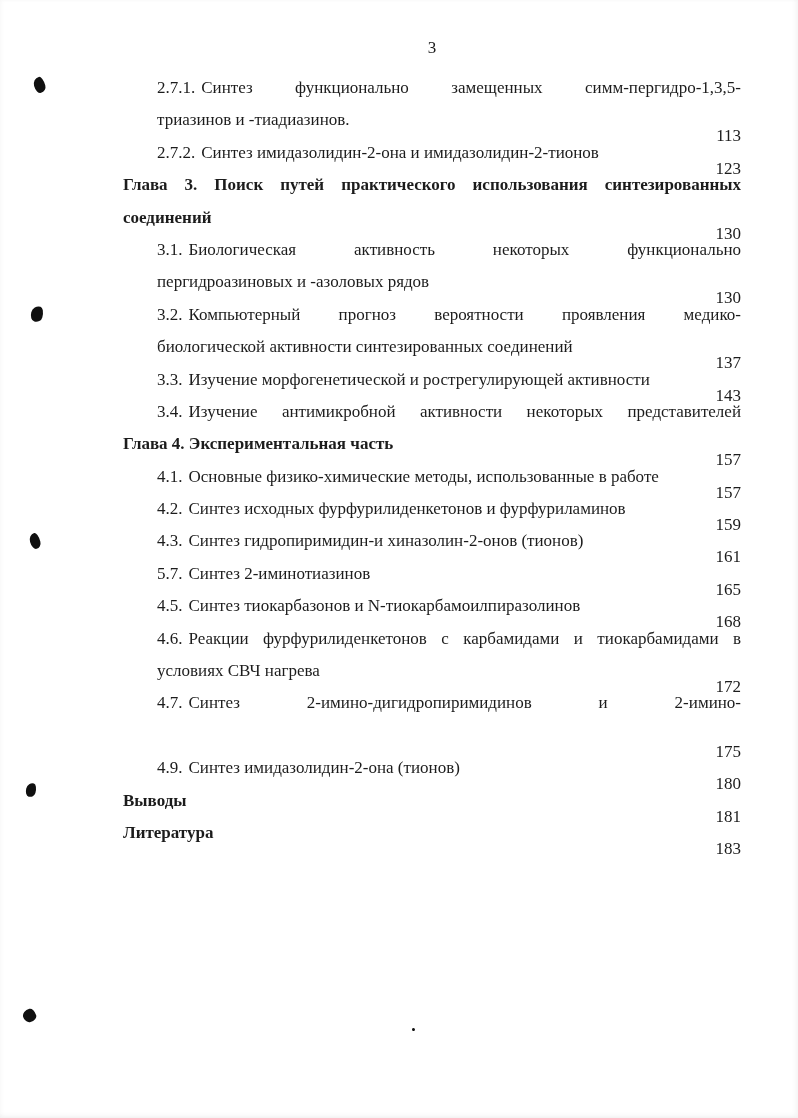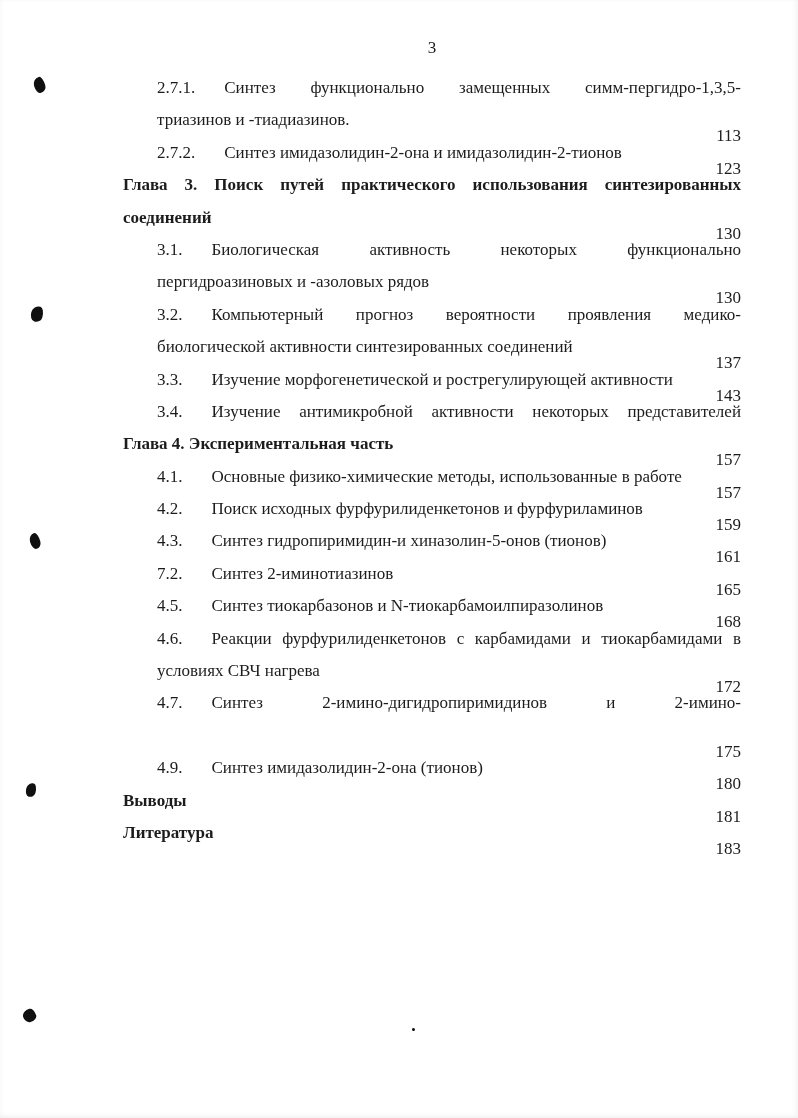--- a/index.html
+++ b/index.html
@@ -43,21 +43,21 @@
     text-align: justify;
     text-align-last: justify;
     -moz-text-align-last: justify;
   }
   .line.last {
     display: flex;
     align-items: center;
   }
   .num {
     display: inline-block;
-    margin-right: 29px;
+    margin-right: 6px;
   }
   .lt { flex: 0 0 auto; white-space: nowrap; }
   .dots {
     flex: 1 1 6px;
     margin: 0 2px 0 3px;
     background-image: radial-gradient(circle, #2b2b2b 1.15px, rgba(0,0,0,0) 1.7px);
     background-size: 6.5px 6.5px;
     background-repeat: repeat-x;
     background-position: 2px 19px;
   }
@@ -142,36 +142,36 @@
           <div class="line last">
             <span class="num">4.1.</span>
             <span class="lt">Основные физико-химические методы, использованные в работе</span>
             <span class="dots hidden-dots"></span>
             <span class="pg">157</span>
           </div>
         </div>
         <div class="entry sub">
           <div class="line last">
             <span class="num">4.2.</span>
-            <span class="lt">Поиск исходных фурфурилиденкетонов и фурфуриламинов</span>
+            <span class="lt">Синтез исходных фурфурилиденкетонов и фурфуриламинов</span>
             <span class="dots"></span>
             <span class="pg">159</span>
           </div>
         </div>
         <div class="entry sub">
           <div class="line last">
             <span class="num">4.3.</span>
-            <span class="lt">Синтез гидропиримидин-и хиназолин-5-онов (тионов)</span>
+            <span class="lt">Синтез гидропиримидин-и хиназолин-2-онов (тионов)</span>
             <span class="dots"></span>
             <span class="pg">161</span>
           </div>
         </div>
         <div class="entry sub">
           <div class="line last">
-            <span class="num">7.2.</span>
+            <span class="num">5.7.</span>
             <span class="lt">Синтез 2-иминотиазинов</span>
             <span class="dots"></span>
             <span class="pg">165</span>
           </div>
         </div>
         <div class="entry sub">
           <div class="line last">
             <span class="num">4.5.</span>
             <span class="lt">Синтез тиокарбазонов и N-тиокарбамоилпиразолинов</span>
             <span class="dots"></span>

